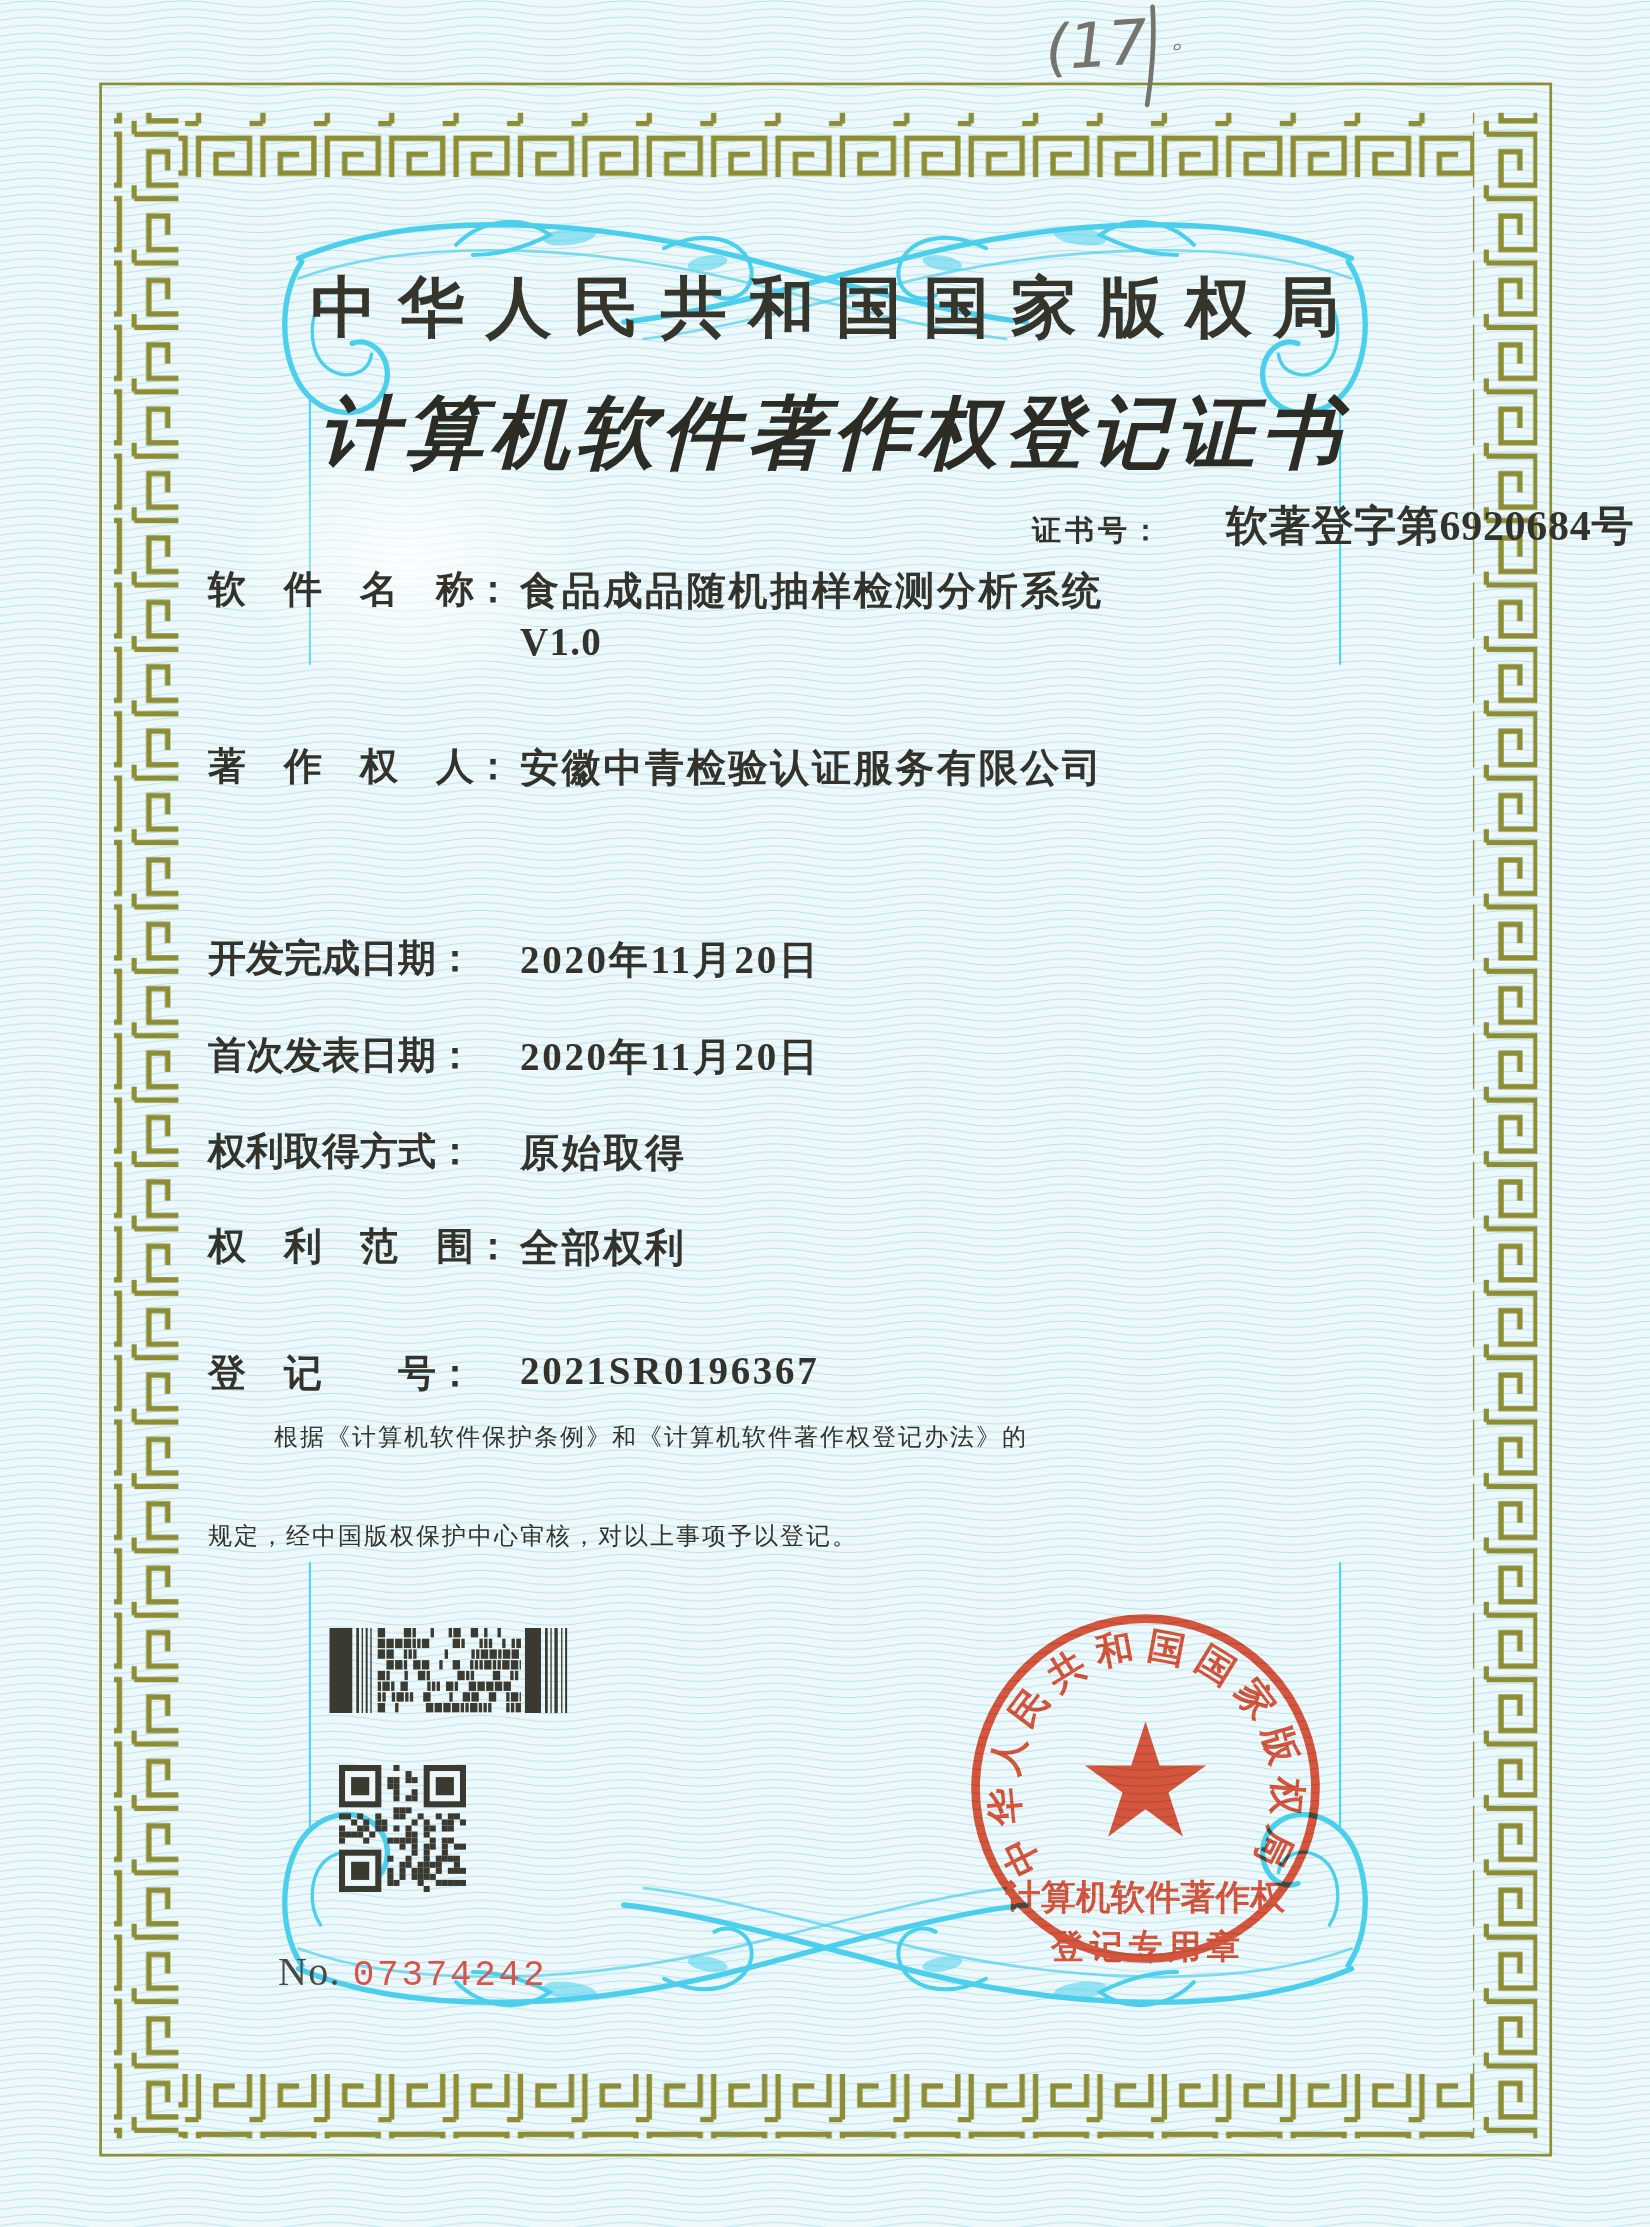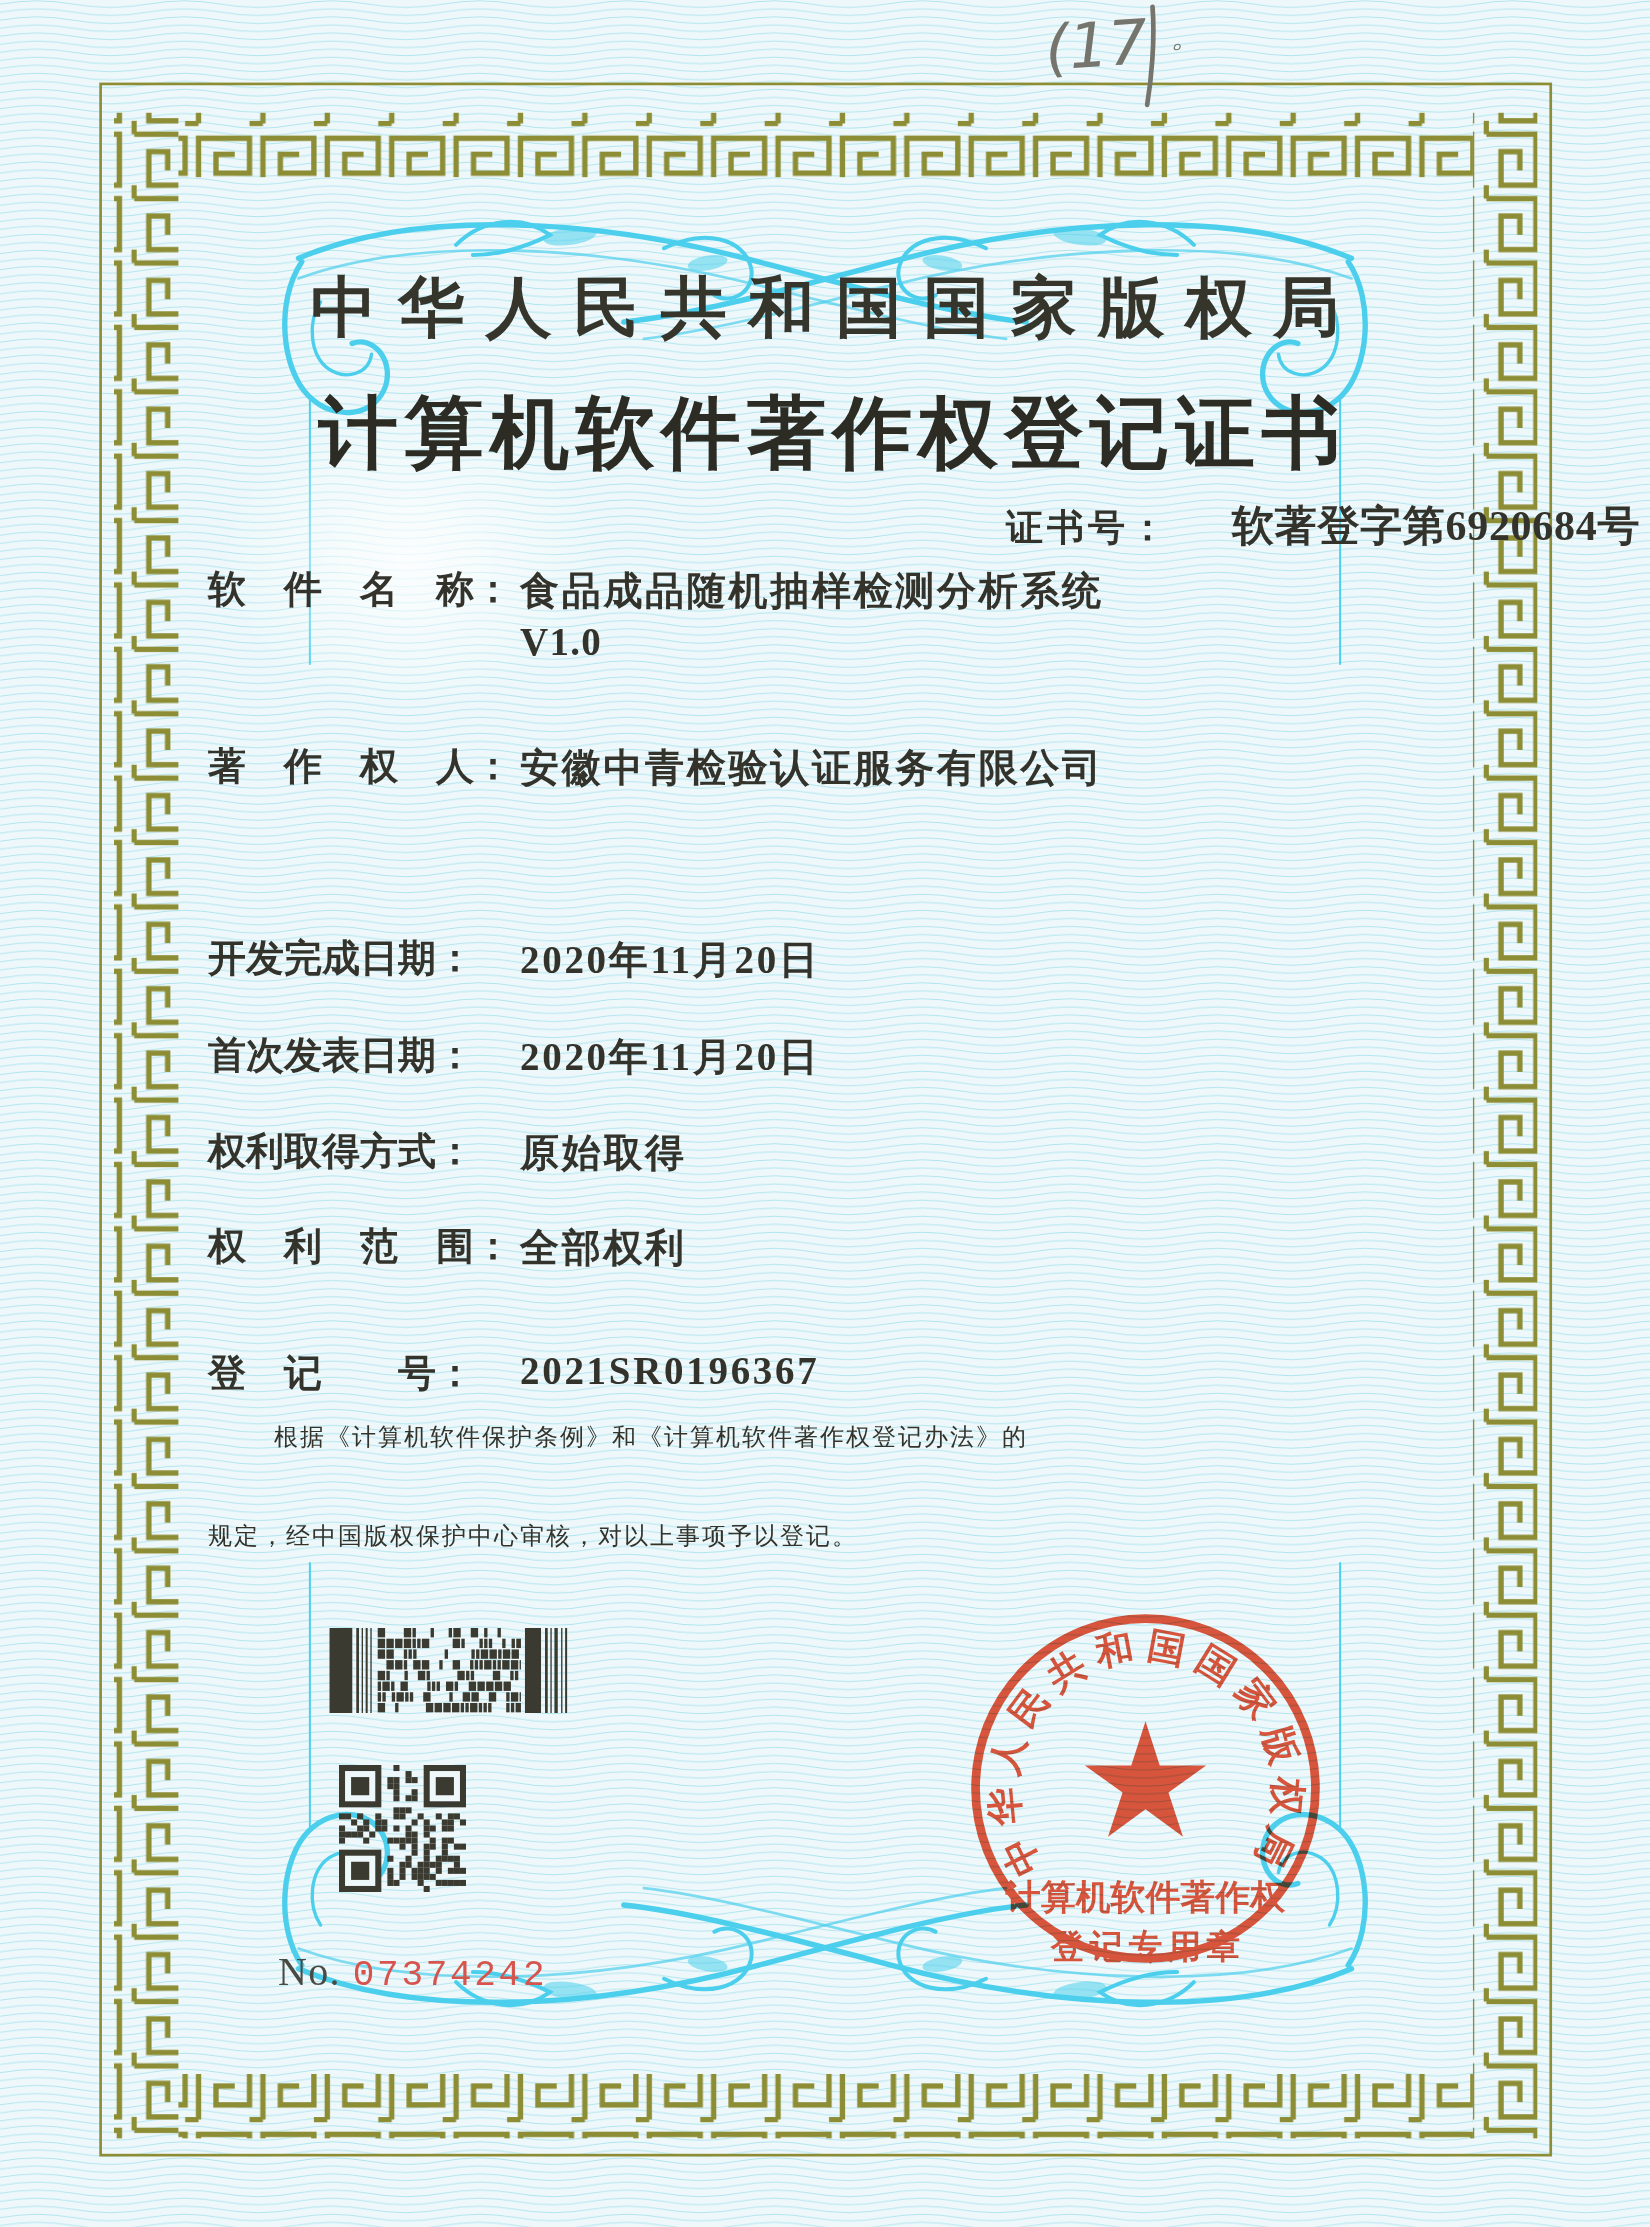--- a/index.html
+++ b/index.html
@@ -27,26 +27,27 @@
 
   .authority{
     position:absolute;top:263px;left:0;width:100%;z-index:3;text-align:center;
     font-size:66px;font-weight:700;letter-spacing:21.5px;padding-left:21.5px;box-sizing:border-box;
     color:#35352c;
   }
   .cert-title{
     position:absolute;top:381px;left:0;width:100%;z-index:3;text-align:center;
     font-size:79px;font-weight:900;letter-spacing:6.7px;padding-left:16px;box-sizing:border-box;
     color:#2c2c24;
+    font-style:italic;
   }
   .cert-no{
     position:absolute;top:498px;left:1006px;z-index:3;display:flex;gap:38px;align-items:baseline;
     font-weight:700;
   }
-  .cert-no .lbl{font-size:37px;letter-spacing:4px;}
+  .cert-no .lbl{font-size:29px;letter-spacing:4px;margin-left:26px;}
   .cert-no .val{font-size:42px;letter-spacing:0.7px;margin-left:24px;}
 
   .row{position:absolute;left:208px;z-index:3;display:flex;align-items:flex-start;font-weight:700;}
   .row .lbl{white-space:pre;min-width:312px;font-size:38px;}
   .row .val{font-size:39px;letter-spacing:2.7px;white-space:pre;}
   .val2{position:absolute;left:520px;top:619px;z-index:3;font-size:39px;font-weight:700;letter-spacing:1.3px;}
 
   .stmt{position:absolute;left:208px;width:1275px;z-index:3;font-size:24px;font-weight:400;letter-spacing:2px;white-space:pre;}
   .stmt.l1{top:1421px;padding-left:66px;}
   .stmt.l2{top:1520px;}

